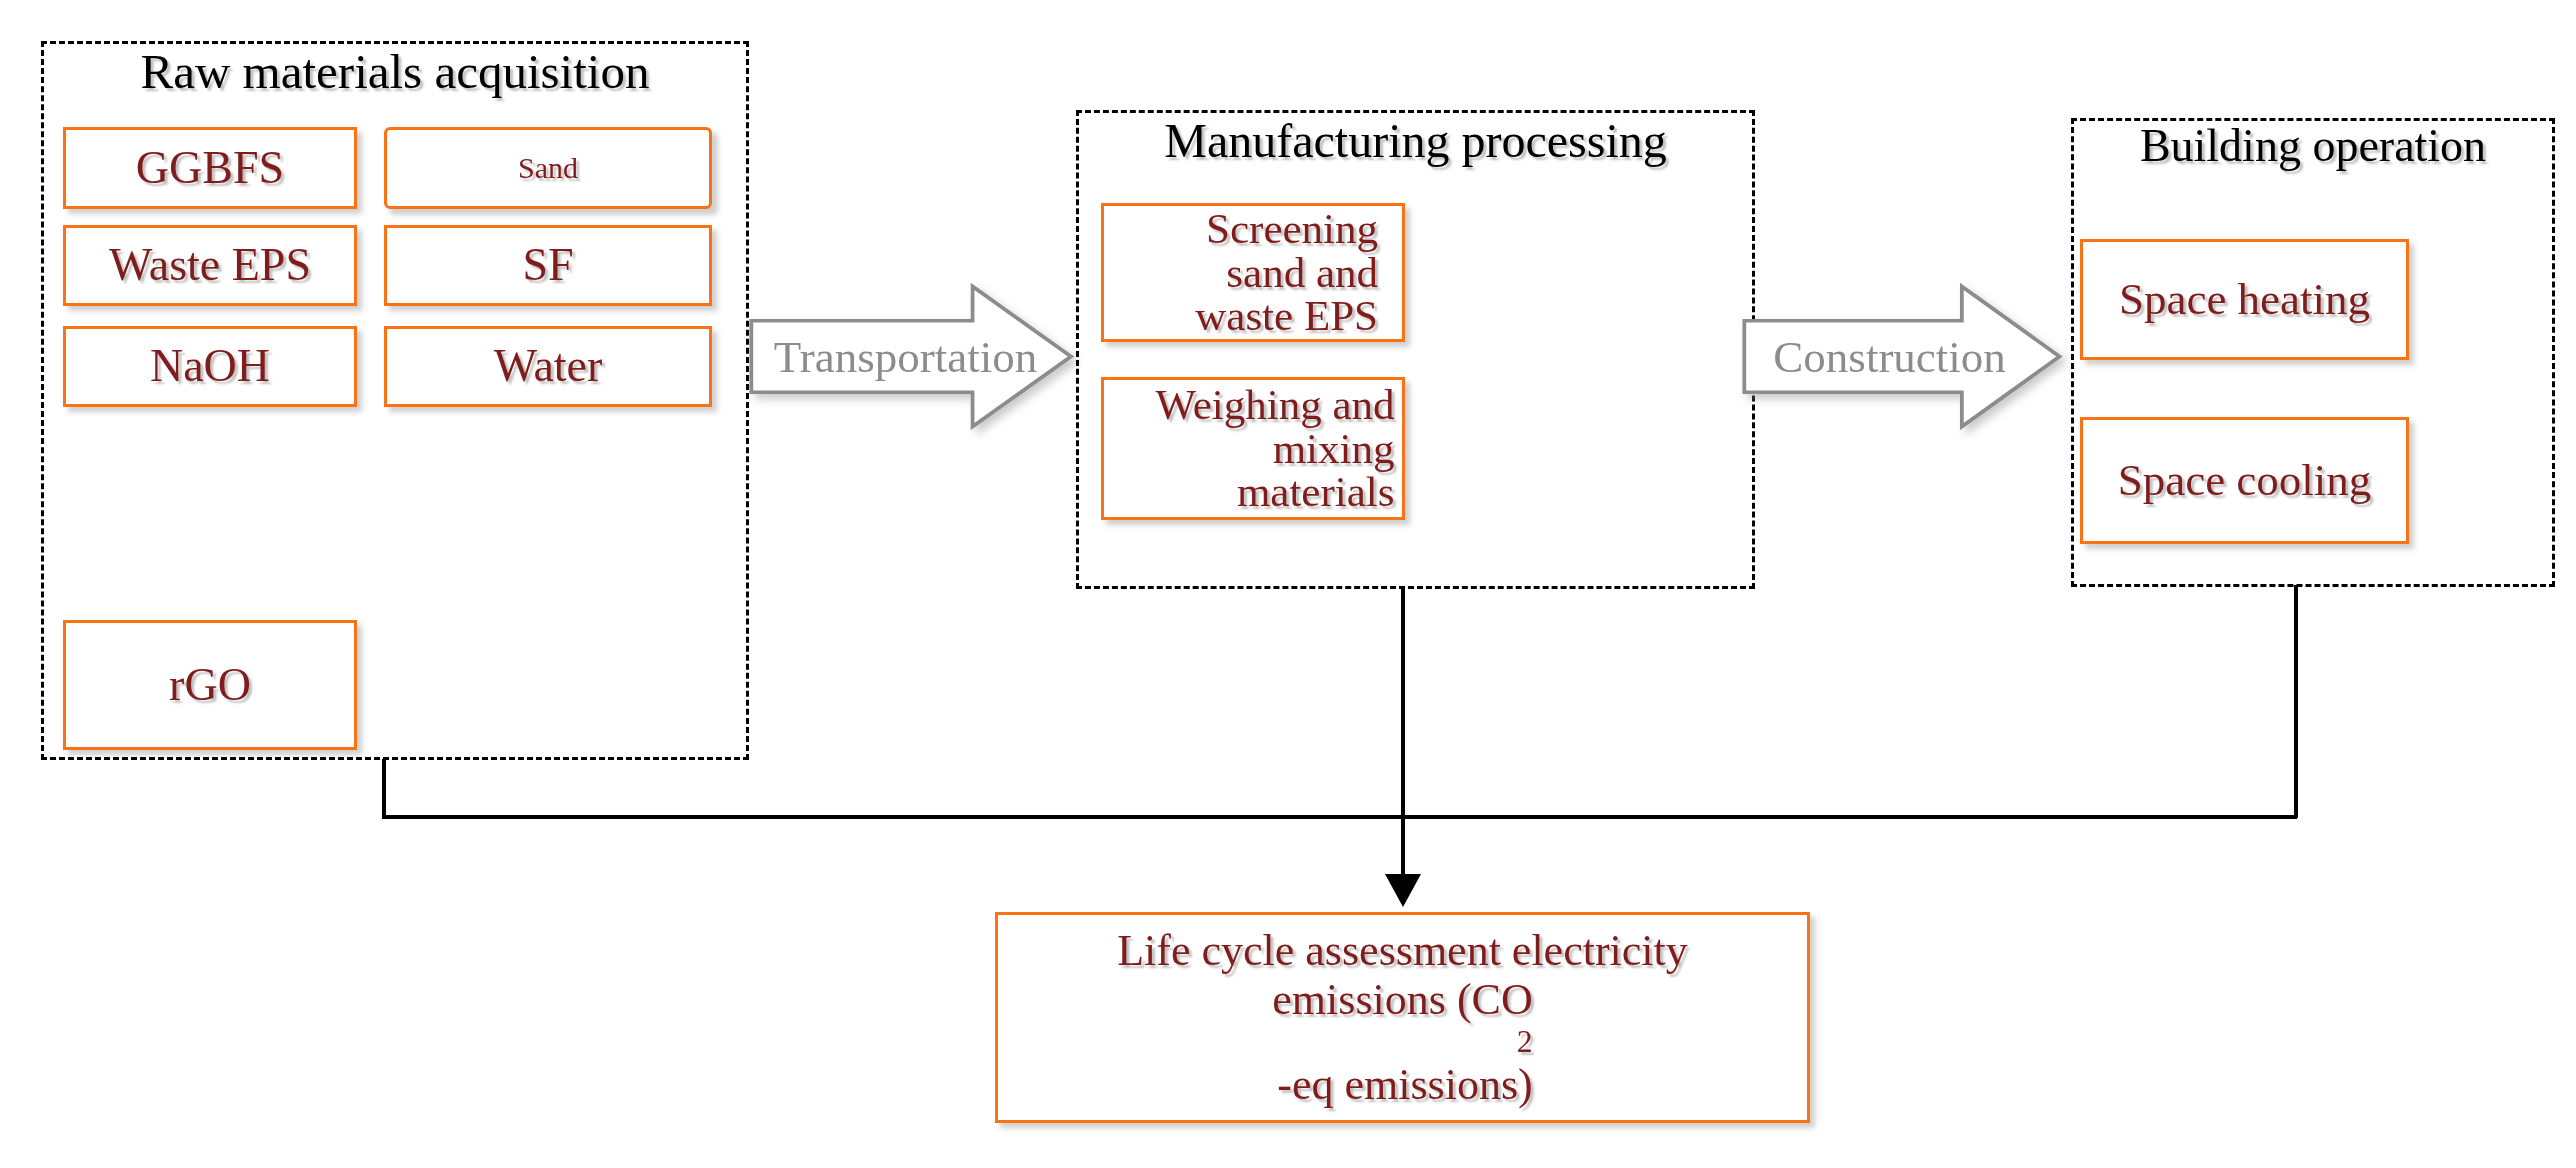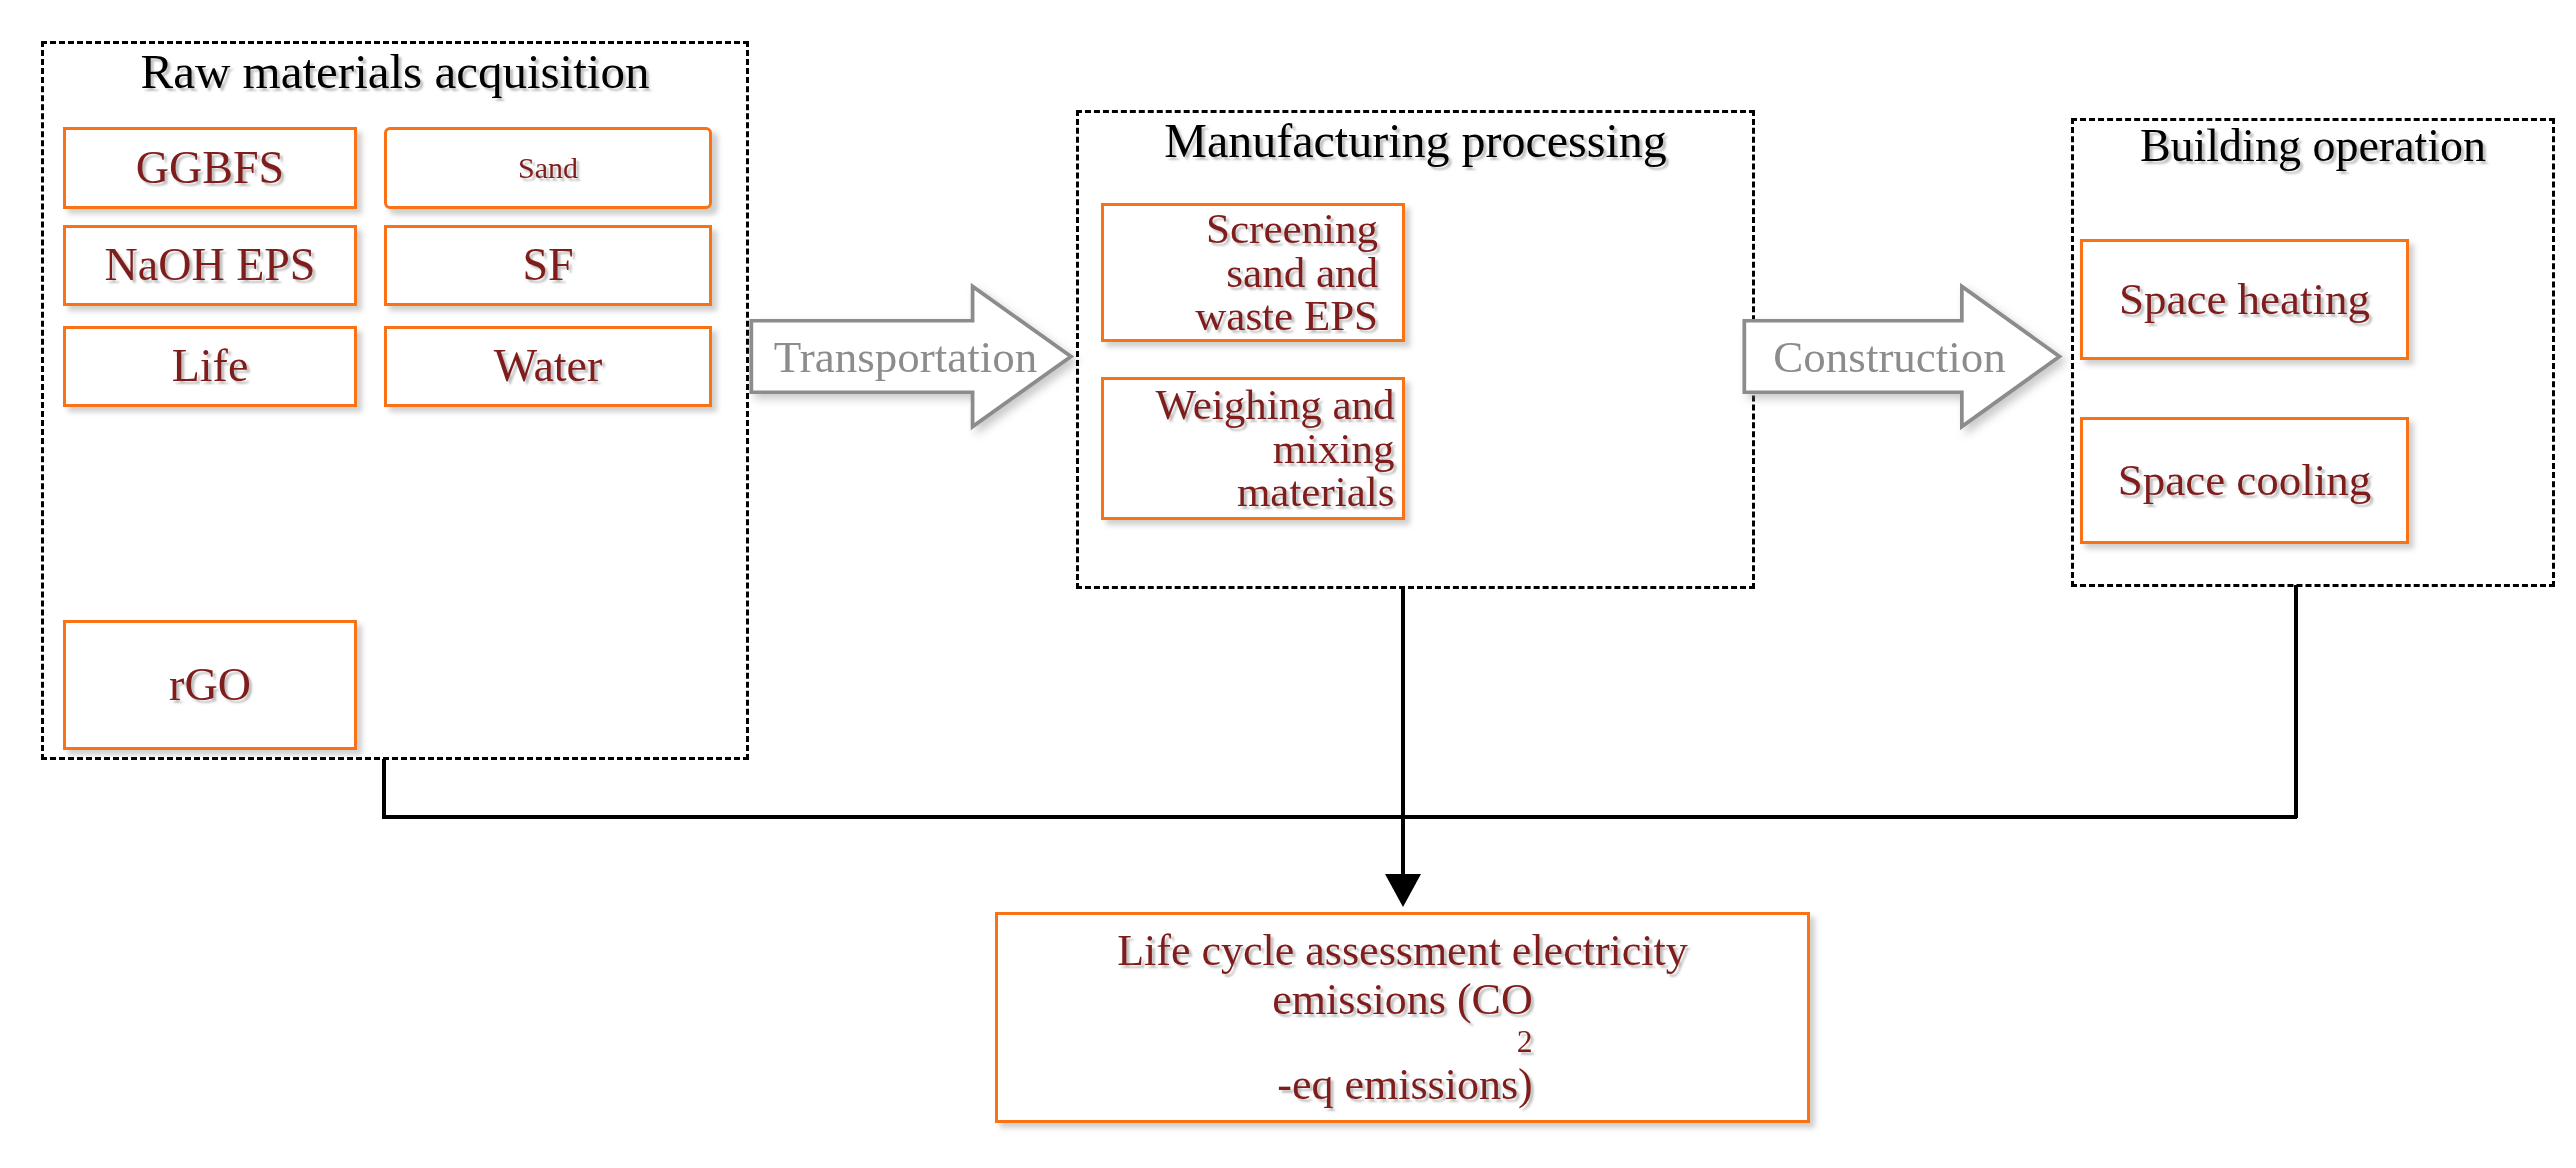--- a/index.html
+++ b/index.html
@@ -64,28 +64,28 @@
   <div class="group-title" style="left:41px;top:43px;width:708px;font-size:49px;">Raw materials acquisition</div>
 
   <div class="solid-box" style="left:63px;top:127px;width:294px;height:82px;font-size:46px;">
     <span>GGBFS</span>
   </div>
   <div class="solid-box" style="left:384px;top:127px;width:328px;height:82px;font-size:30px;border-radius:6px;">
     <span>Sand</span>
   </div>
 
   <div class="solid-box" style="left:63px;top:225px;width:294px;height:81px;font-size:46px;">
-    <span>NaOH EPS</span>
+    <span>Waste EPS</span>
   </div>
   <div class="solid-box" style="left:384px;top:225px;width:328px;height:81px;font-size:46px;">
     <span>SF</span>
   </div>
 
   <div class="solid-box" style="left:63px;top:326px;width:294px;height:81px;font-size:46px;">
-    <span>Life</span>
+    <span>NaOH</span>
   </div>
   <div class="solid-box" style="left:384px;top:326px;width:328px;height:81px;font-size:46px;">
     <span>Water</span>
   </div>
 
   <div class="solid-box" style="left:63px;top:620px;width:294px;height:130px;font-size:46px;">
     <span>rGO</span>
   </div>
 
   <div class="arrow-wrap" style="left:749px;top:282px;width:328px;height:149px;">

